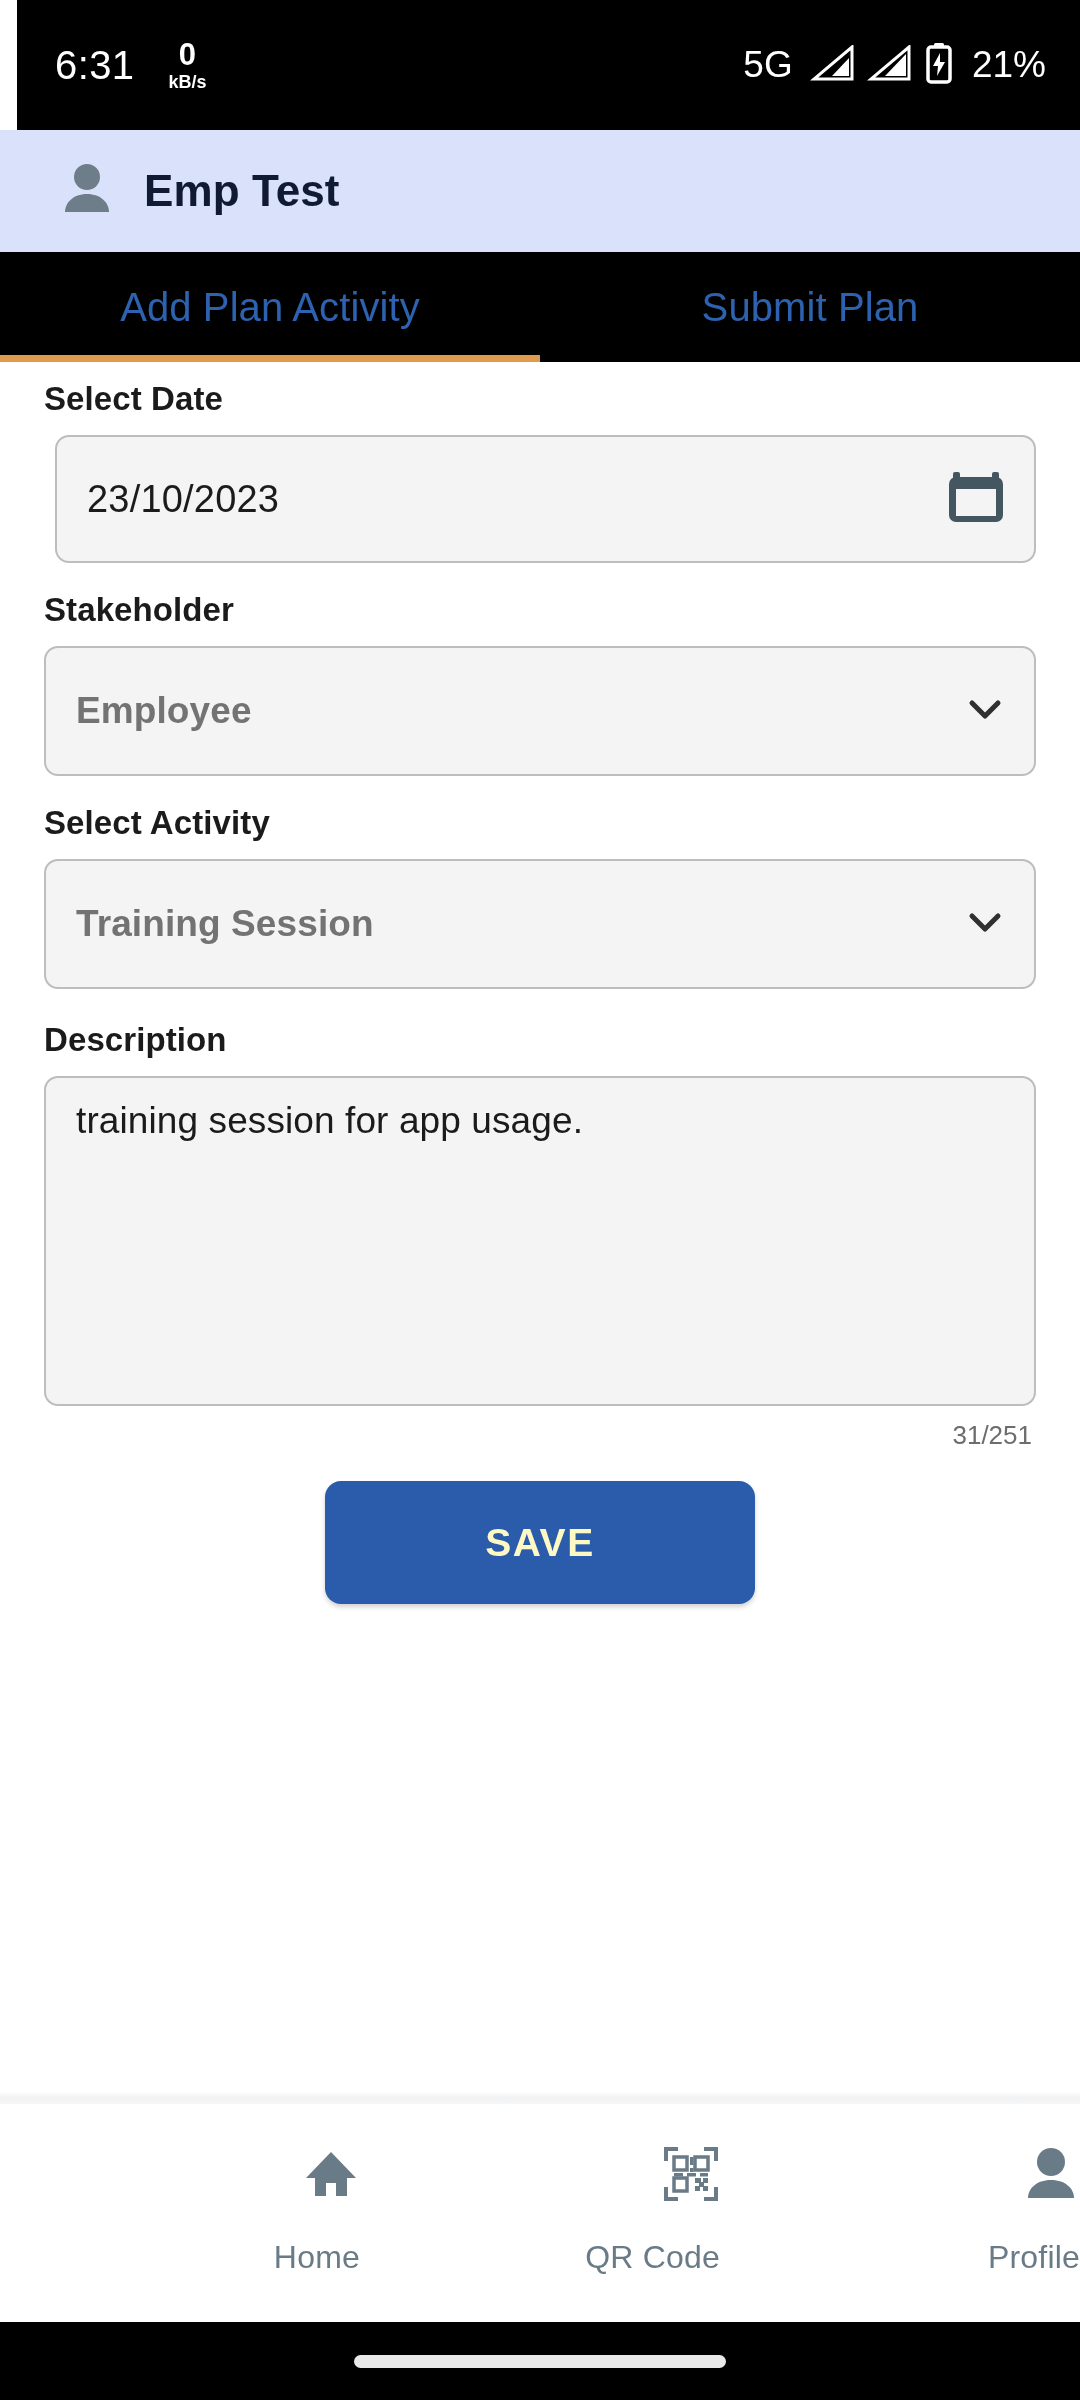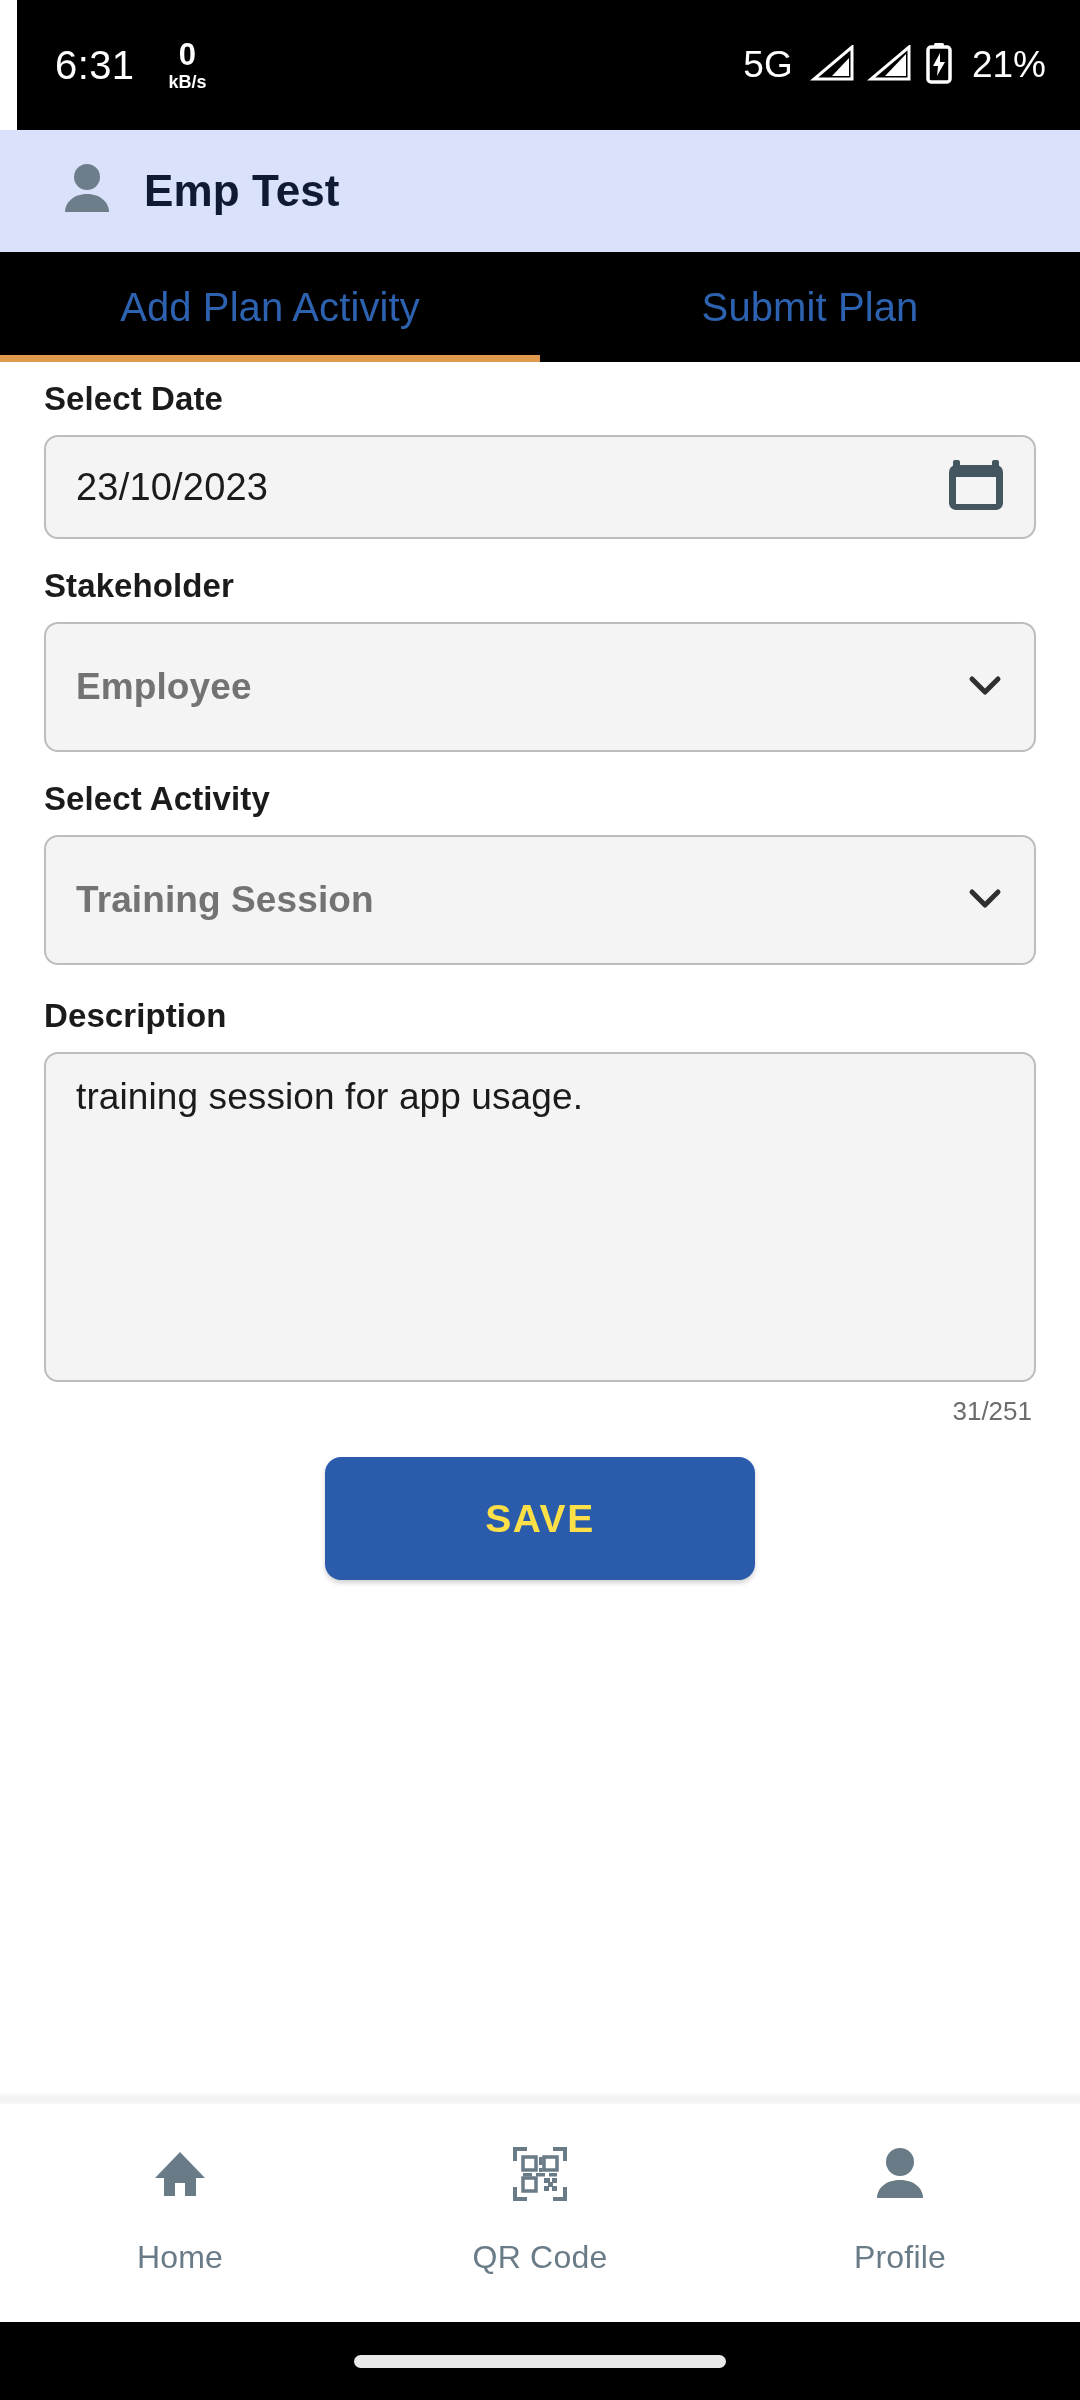--- a/index.html
+++ b/index.html
@@ -145,21 +145,21 @@
     margin-bottom: 17px;
   }
   .field-box {
     background: #f4f4f4;
     border: 2px solid #bdbdbd;
     border-radius: 14px;
     display: flex;
     align-items: center;
     padding: 0 26px 0 30px;
   }
-  .field-box.date { height: 104px; justify-content: space-between; }
+  .field-box.date { height: 128px; justify-content: space-between; margin-left: 11px; }
   .field-box.select { height: 130px; justify-content: space-between; }
 
   .date-value {
     font-size: 38px;
     color: #1b1b1b;
     letter-spacing: 0.2px;
   }
   .select-value {
     font-size: 37px;
     font-weight: 700;
@@ -195,21 +195,21 @@
     display: flex;
     justify-content: center;
     margin-top: 30px;
   }
   .save-button {
     width: 430px;
     height: 123px;
     background: #2a5cab;
     border: none;
     border-radius: 16px;
-    color: #fde047;
+    color: #fef9c3;
     font-family: "Liberation Sans", sans-serif;
     font-size: 39px;
     font-weight: 700;
     letter-spacing: 1.6px;
     box-shadow: 0 3px 5px rgba(0,0,0,0.18);
   }
 
   
   .bottom-sep {
     height: 12px;
@@ -221,21 +221,21 @@
     background: #ffffff;
     display: flex;
     align-items: center;
     flex: 0 0 auto;
     padding-bottom: 6px;
   }
   .nav-item {
     flex: 1 1 33.33%;
     display: flex;
     flex-direction: column;
-    align-items: center;
+    align-items: flex-end;
     gap: 32px;
   }
   .nav-label {
     font-size: 32px;
     color: #6a7b88;
     letter-spacing: 0.2px;
   }
 
   
   .gesture-bar {

